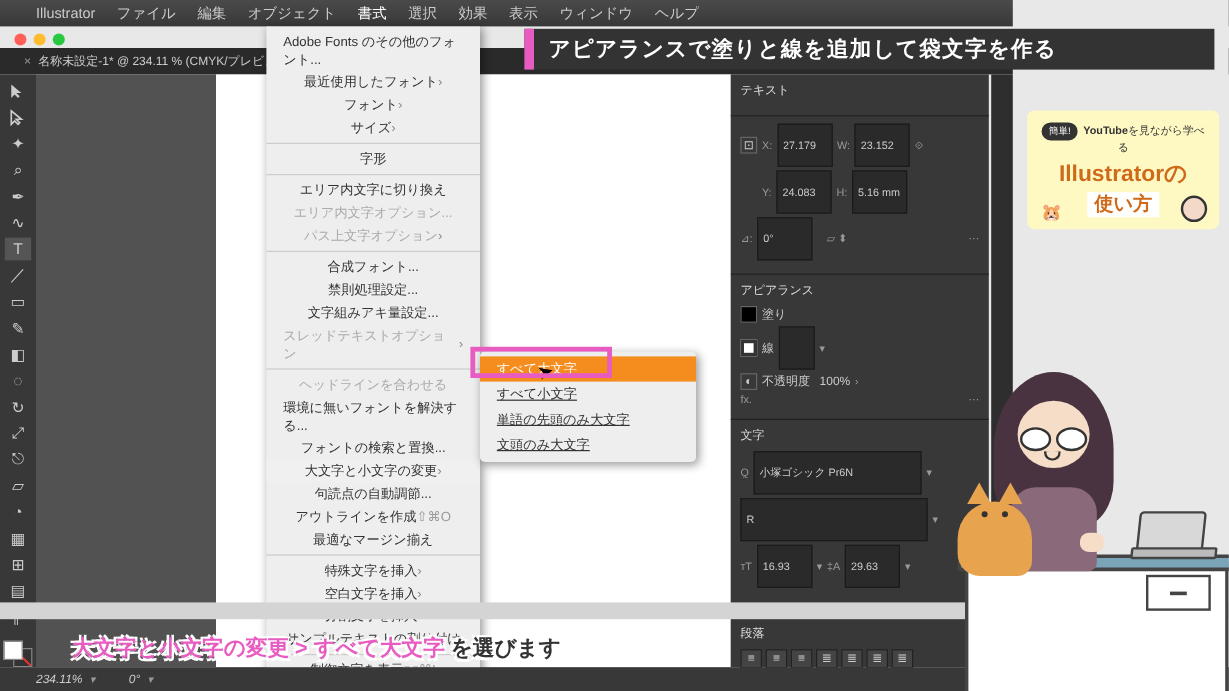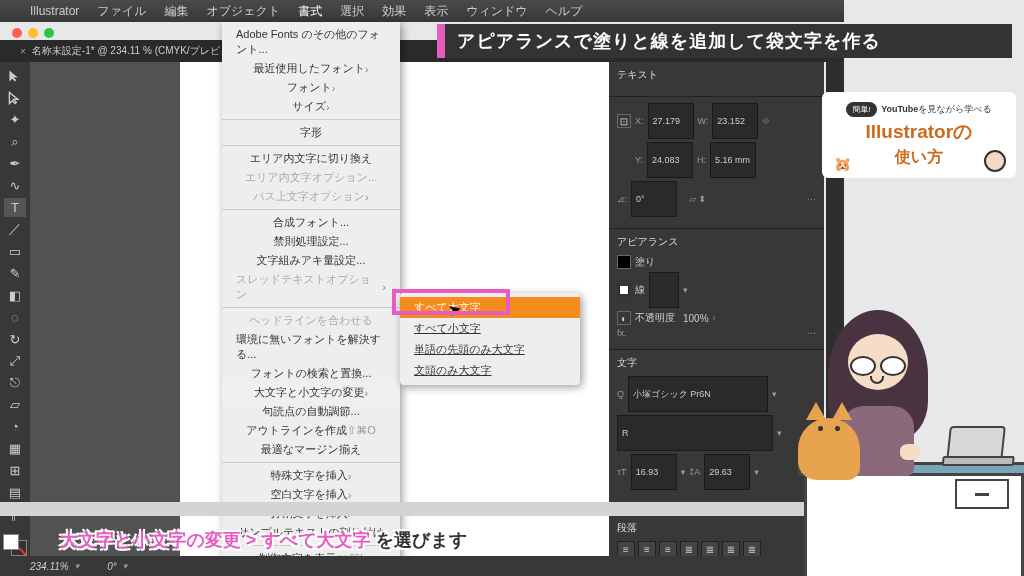--- a/index.html
+++ b/index.html
@@ -60,21 +60,21 @@
 .sw-stroke { width: 14px; height: 14px; background: #fff; border: 3px solid #333; }
 .align-row { display: flex; gap: 3px; }
 .align-btn { width: 18px; height: 16px; background: #444; border: 1px solid #222; display: flex; align-items: center; justify-content: center; }
 
 
 .status { position: absolute; bottom: 0; left: 0; right: 0; height: 20px; background: #383838; display: flex; align-items: center; color: #ccc; font-size: 10px; padding-left: 30px; gap: 6px; font-style: italic; }
 
 
 .title-overlay { position: absolute; top: 24px; left: 437px; right: 12px; height: 34px; background: #333; display: flex; align-items: center; border-left: 8px solid #e85cc2; padding-left: 12px; color: #fff; font-size: 18px; font-weight: 700; letter-spacing: 1px; }
 
-.promo { position: absolute; top: 92px; right: 8px; width: 194px; padding: 10px; background: #ffffff; border-radius: 6px; text-align: center; }
+.promo { position: absolute; top: 92px; right: 8px; width: 160px; padding: 10px; background: #fef9c3; border-radius: 6px; text-align: center; }
 .promo .badge { display: inline-block; background: #333; color: #fff; font-size: 8px; padding: 2px 6px; border-radius: 8px; margin-right: 2px; }
 .promo .line1 { font-size: 9px; color: #333; }
 .promo .line1 b { font-weight: 700; }
 .promo .line2 { font-size: 19px; font-weight: 700; color: #cf6a1a; margin-top: 2px; }
 .promo .line3 { font-size: 16px; font-weight: 700; color: #cf6a1a; display: inline-block; background: #fff; padding: 0 6px; margin-top: 2px; }
 .promo .emoji { position: absolute; left: 12px; bottom: 6px; font-size: 14px; }
 .promo .face { position: absolute; right: 10px; bottom: 6px; width: 22px; height: 22px; background: #f3d9c8; border-radius: 50%; border: 2px solid #333; }
 
 .caption { position: absolute; bottom: 24px; left: 60px; font-size: 18px; font-weight: 800; color: #e85cc2; text-shadow: -2px -2px 0 #fff, 2px -2px 0 #fff, -2px 2px 0 #fff, 2px 2px 0 #fff; }
 .caption .dark { color: #333; }

